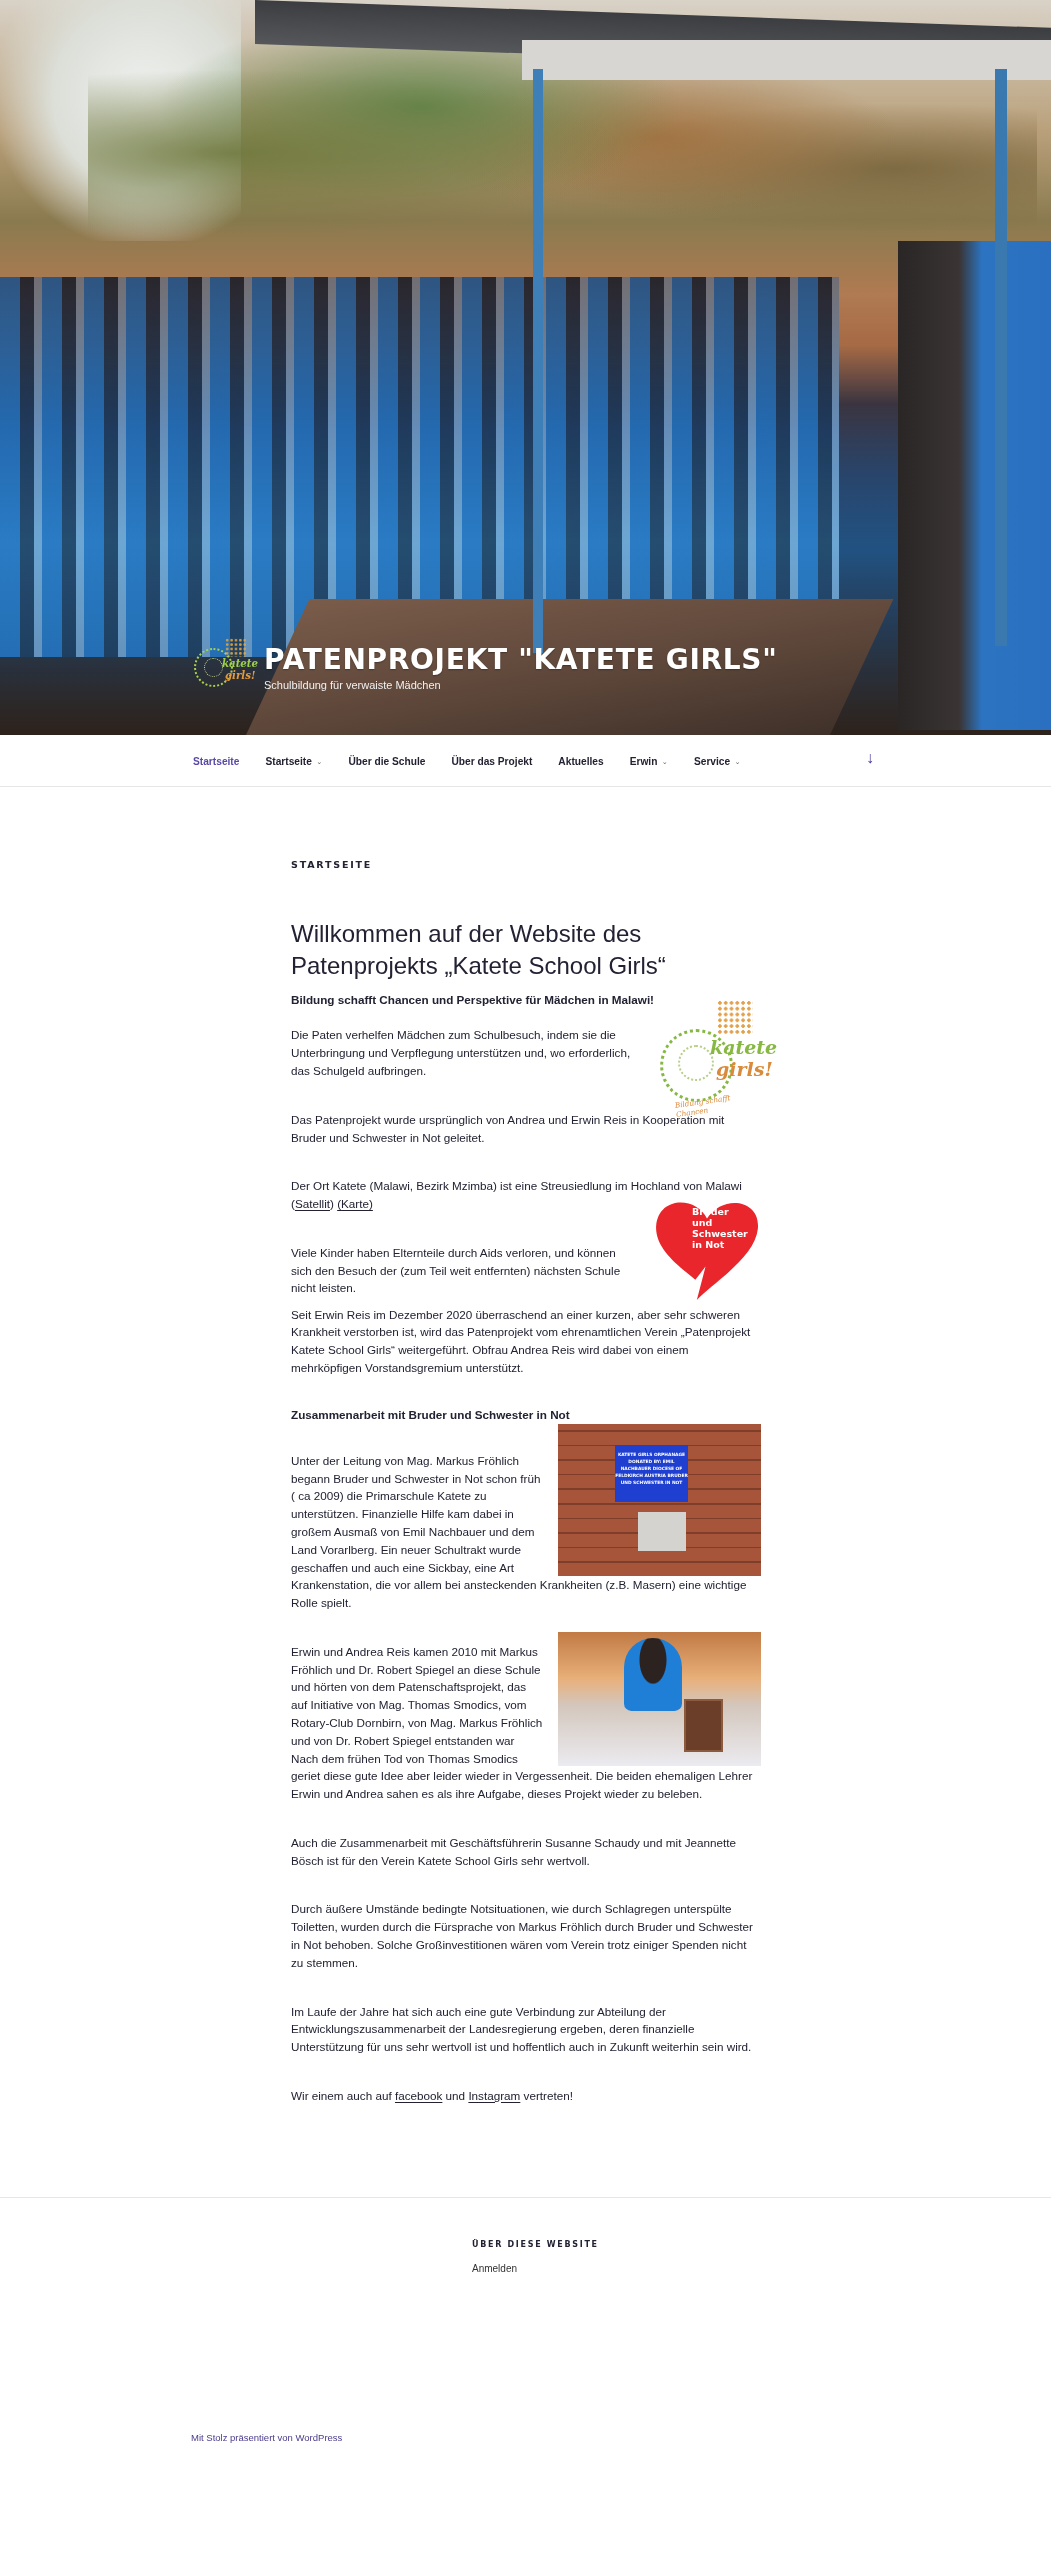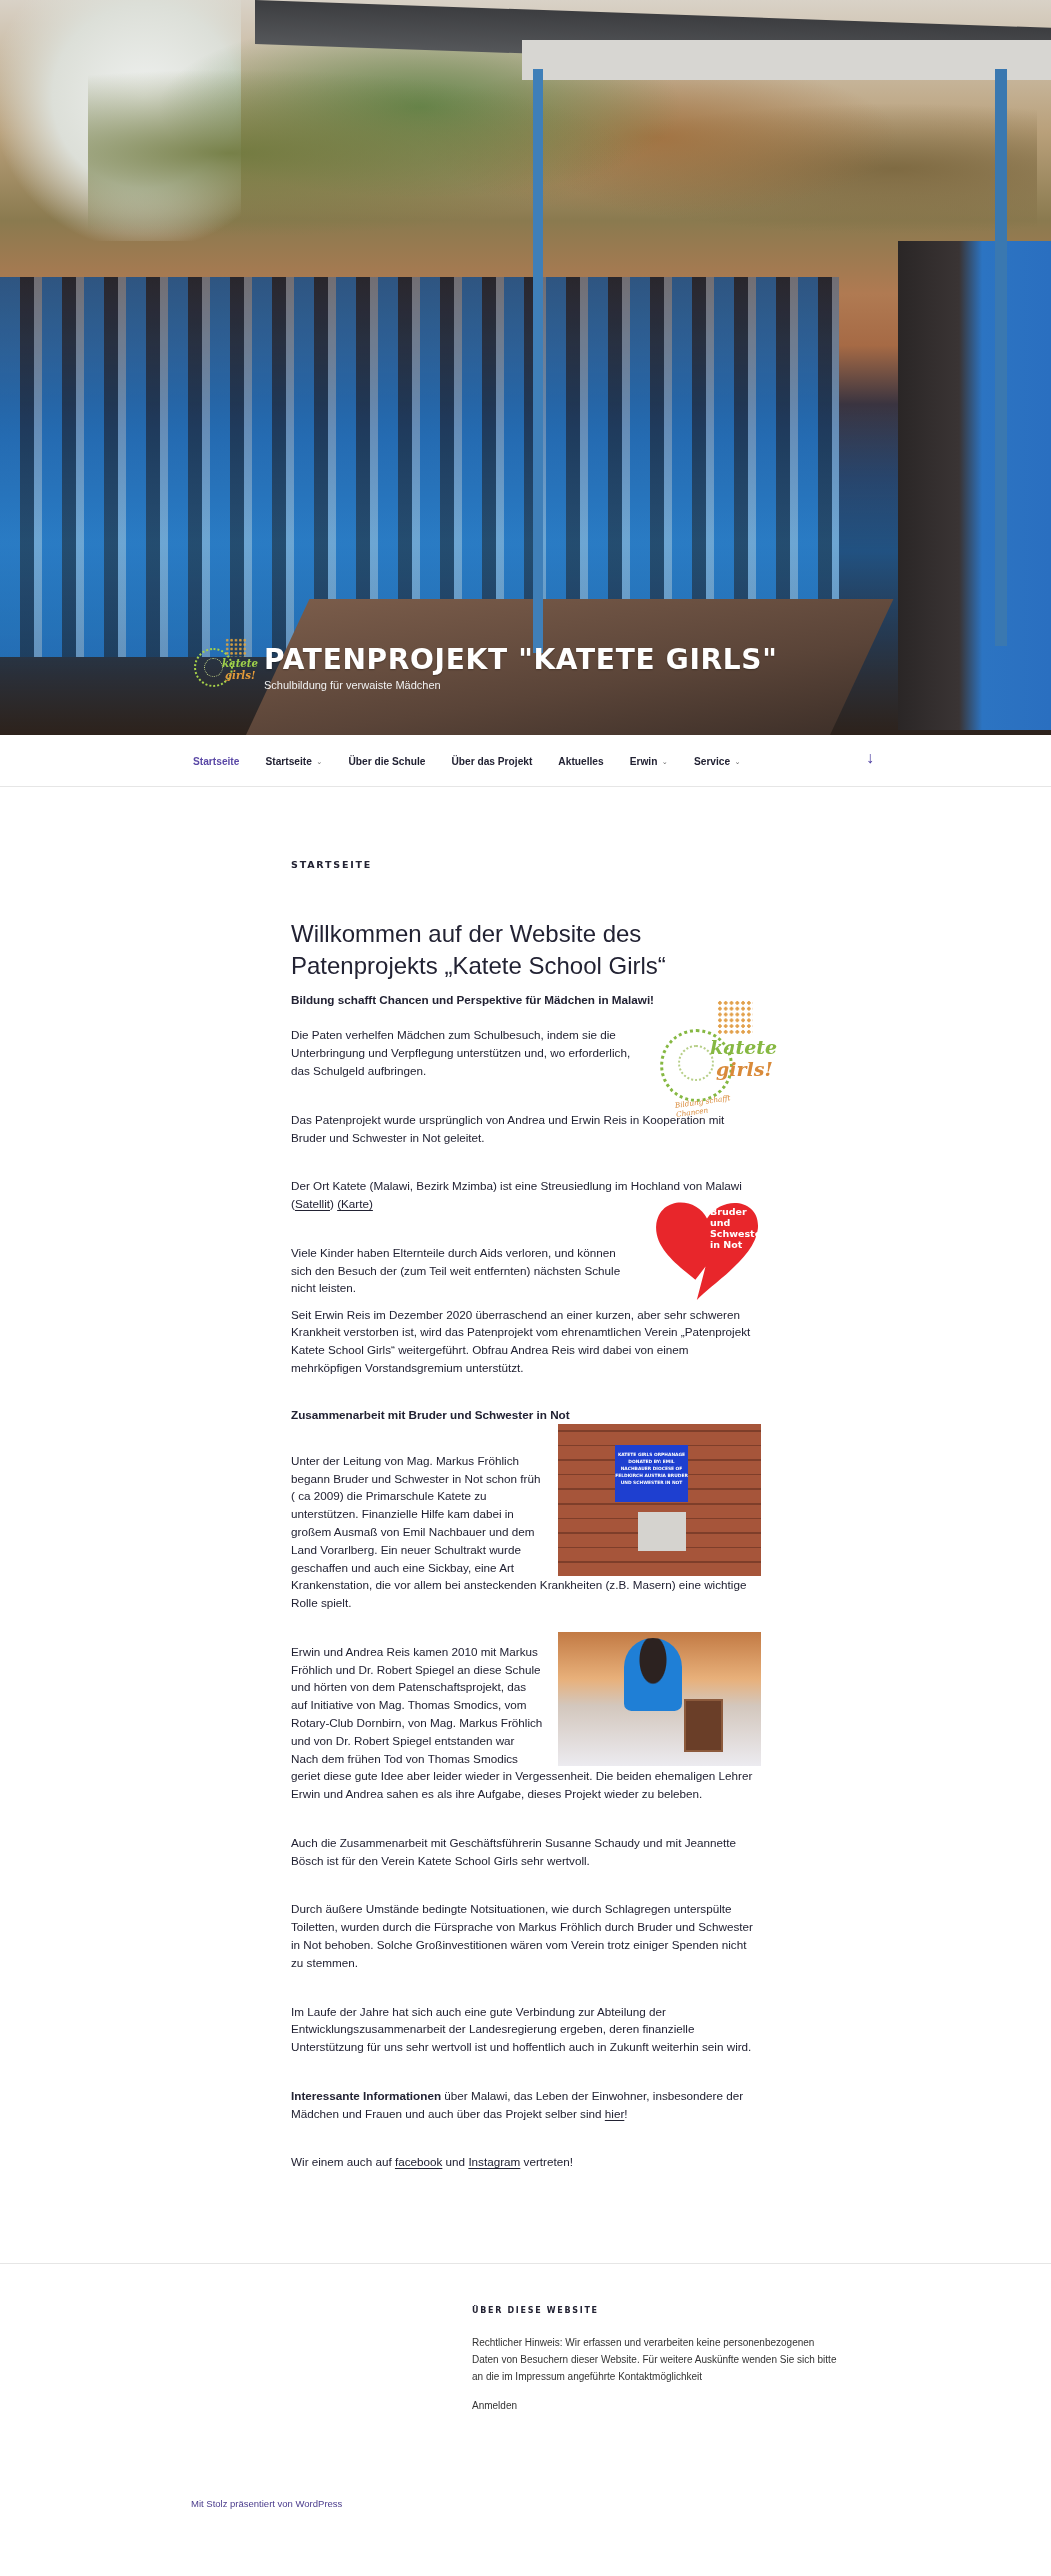--- a/index.html
+++ b/index.html
@@ -73,21 +73,21 @@
   .logo-katete .spiral { position:absolute; left:7.3px; top:32px; width:73px; height:73px; border-radius:50%; border:3.6px dotted #86b842; }
   .logo-katete .spiral2 { position:absolute; left:25px; top:48px; width:36px; height:36px; border-radius:50%; border:2.2px dotted #b7cf88; }
   .logo-katete .w1 { position:absolute; left:57px; top:39px; font: italic 700 19px "DejaVu Serif", serif; color:#86b842; }
   .logo-katete .w2 { position:absolute; left:63px; top:61px; font: italic 700 19px "DejaVu Serif", serif; color:#d98a3a; }
   .logo-katete .crown { position:absolute; left:64px; top:2.9px; width:36px; height:34px;
     background: radial-gradient(circle, #e2a04a 1.5px, transparent 1.8px) 0 0/5.8px 5.8px; }
   .logo-katete .slogan { position:absolute; left:22px; top:98px; font: italic 7.3px "DejaVu Serif", serif; color:#d98a3a; transform: rotate(-8deg); }
 
   .heart { width:108px; height:109px; position:relative; }
   .heart svg { position:absolute; left:0; top:0; }
-  .heart .txt { position:absolute; left:57px; top:16px; font: 700 9.5px "DejaVu Sans", sans-serif; color:#fff; line-height:1.15; }
+  .heart .txt { position:absolute; left:39px; top:16px; font: 700 9.5px "DejaVu Sans", sans-serif; color:#fff; line-height:1.15; }
 
   .photo-group { width:219px; margin-left:14.6px; float:right; margin-top:2.9px; }
   .photo-group .img { width:219px; height:147px;
     background:
       linear-gradient(90deg, rgba(0,0,0,0) 0%, rgba(0,0,0,0) 100%),
       repeating-linear-gradient(90deg, #5a3b28 0 28px, #6d4a33 28px 44px, #3e5a7a 44px 54px, #d9c9b0 54px 63px, #4a3a30 63px 80px),
       linear-gradient(180deg, #7a5a40 0%, #8b6a4e 100%);
     position:relative; }
   .photo-group .img::after { content:""; position:absolute; left:0; right:0; bottom:0; height:29px; background:#8c6b4f; opacity:.7; }
   .caption { font: 400 9.5px "Liberation Sans", sans-serif; color:#666; text-align:center; margin-top:7.3px; }
@@ -220,25 +220,23 @@
   <div class="clear"></div>
 
   <div class="photo-nun" style="margin-top:20.4px;">
     <div class="nun"></div>
     <div class="frame"></div>
   </div>
   <p>Erwin und Andrea Reis kamen 2010 mit Markus Fröhlich und Dr. Robert Spiegel an diese Schule und hörten von dem Patenschaftsprojekt, das auf Initiative von Mag. Thomas Smodics, vom Rotary-Club Dornbirn, von Mag. Markus Fröhlich und von Dr. Robert Spiegel entstanden war Nach dem frühen Tod von Thomas Smodics geriet diese gute Idee aber leider wieder in Vergessenheit. Die beiden ehemaligen Lehrer Erwin und Andrea sahen es als ihre Aufgabe, dieses Projekt wieder zu beleben.</p>
   <p>Auch die Zusammenarbeit mit Geschäftsführerin Susanne Schaudy und mit Jeannette Bösch ist für den Verein Katete School Girls sehr wertvoll.</p>
   <p>Durch äußere Umstände bedingte Notsituationen, wie durch Schlagregen unterspülte Toiletten, wurden durch die Fürsprache von Markus Fröhlich durch Bruder und Schwester in Not behoben. Solche Großinvestitionen wären vom Verein trotz einiger Spenden nicht zu stemmen.</p>
   <p>Im Laufe der Jahre hat sich auch eine gute Verbindung zur Abteilung der Entwicklungszusammenarbeit der Landesregierung ergeben, deren finanzielle Unterstützung für uns sehr wertvoll ist und hoffentlich auch in Zukunft weiterhin sein wird.</p>
-  <p><strong>Interessante Informationen</strong><span> über Malawi, das Leben der Einwohner, insbesondere der Mädchen und Frauen und auch über das Projekt selber sind </span><a class="underlined">hier</a><span>!</span></p>
   <p><span>Wir einem auch auf </span><a class="underlined">facebook</a><span> und </span><a class="underlined">Instagram</a><span> vertreten!</span></p>
 </main>
 
 <footer class="footer">
   <section class="widget">
     <h2 class="widget-title">ÜBER DIESE WEBSITE</h2>
-    <p class="widget-text">Rechtlicher Hinweis: Wir erfassen und verarbeiten keine personenbezogenen Daten von Besuchern dieser Website. Für weitere Auskünfte wenden Sie sich bitte an die im Impressum angeführte Kontaktmöglichkeit</p>
     <a class="widget-link">Anmelden</a>
   </section>
   <a class="credit" style="text-decoration:none;">Mit Stolz präsentiert von WordPress</a>
 </footer>
 
 
 </body></html>

